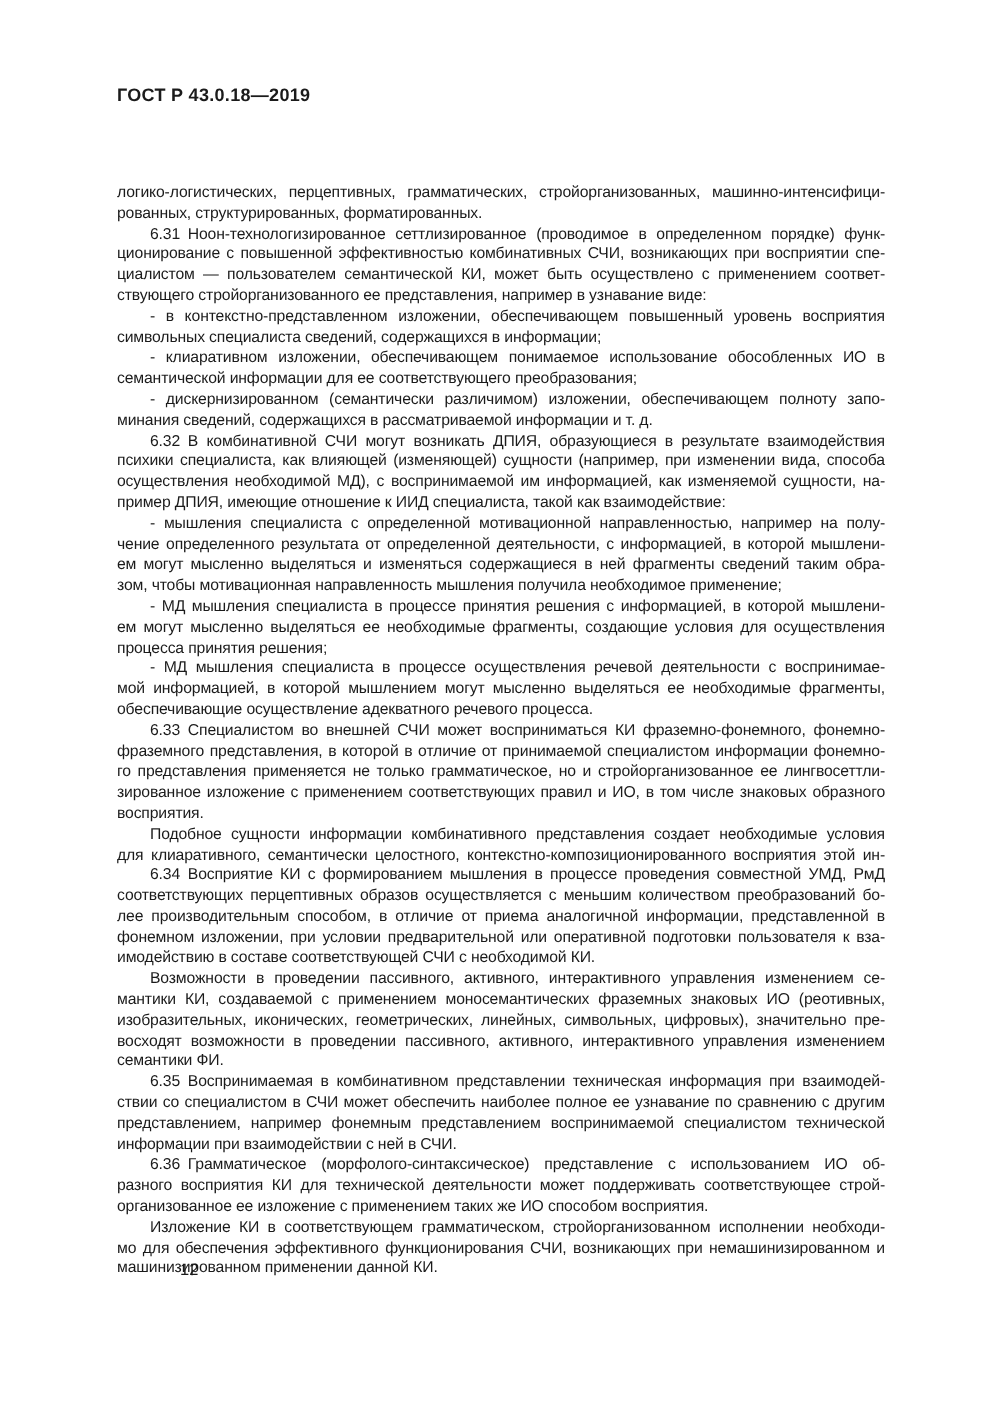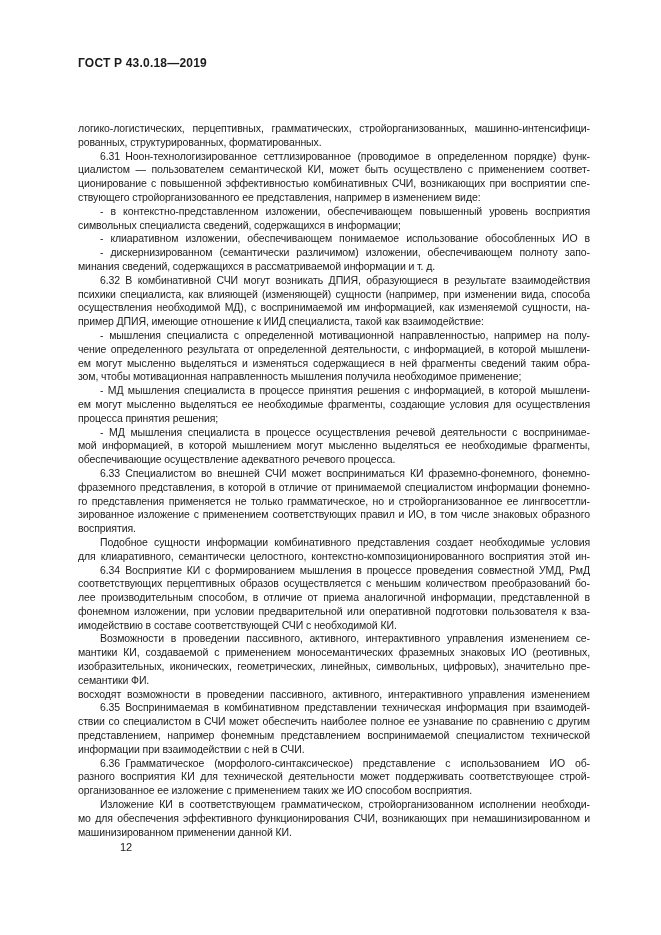--- a/index.html
+++ b/index.html
@@ -54,30 +54,31 @@
 <div class="page">
   <div class="doc-header">ГОСТ Р 43.0.18—2019</div>
 
   <div class="doc-body">
       <div class="para">
         <div class="line">логико-логистических, перцептивных, грамматических, стройорганизованных, машинно-интенсифици-</div>
         <div class="line last">рованных, структурированных, форматированных.</div>
       </div>
       <div class="para">
         <div class="line first">6.31 Ноон-технологизированное сеттлизированное (проводимое в определенном порядке) функ-</div>
+        <div class="line">ционирование с повышенной эффективностью комбинативных СЧИ, возникающих при восприятии спе-</div>
         <div class="line">циалистом — пользователем семантической КИ, может быть осуществлено с применением соответ-</div>
-        <div class="line">ционирование с повышенной эффективностью комбинативных СЧИ, возникающих при восприятии спе-</div>
-        <div class="line last">ствующего стройорганизованного ее представления, например в изменением виде:</div>
+        <div class="line last">ствующего стройорганизованного ее представления, например в узнавание виде:</div>
       </div>
       <div class="para">
         <div class="line first">- в контекстно-представленном изложении, обеспечивающем повышенный уровень восприятия</div>
         <div class="line last">символьных специалиста сведений, содержащихся в информации;</div>
       </div>
       <div class="para">
         <div class="line first">- клиаративном изложении, обеспечивающем понимаемое использование обособленных ИО в</div>
+        <div class="line last">семантической информации для ее соответствующего преобразования;</div>
       </div>
       <div class="para">
         <div class="line first">- дискернизированном (семантически различимом) изложении, обеспечивающем полноту запо-</div>
         <div class="line last">минания сведений, содержащихся в рассматриваемой информации и т. д.</div>
       </div>
       <div class="para">
         <div class="line first">6.32 В комбинативной СЧИ могут возникать ДПИЯ, образующиеся в результате взаимодействия</div>
         <div class="line">психики специалиста, как влияющей (изменяющей) сущности (например, при изменении вида, способа</div>
         <div class="line">осуществления необходимой МД), с воспринимаемой им информацией, как изменяемой сущности, на-</div>
         <div class="line last">пример ДПИЯ, имеющие отношение к ИИД специалиста, такой как взаимодействие:</div>
@@ -113,22 +114,22 @@
         <div class="line first">6.34 Восприятие КИ с формированием мышления в процессе проведения совместной УМД, РмД</div>
         <div class="line">соответствующих перцептивных образов осуществляется с меньшим количеством преобразований бо-</div>
         <div class="line">лее производительным способом, в отличие от приема аналогичной информации, представленной в</div>
         <div class="line">фонемном изложении, при условии предварительной или оперативной подготовки пользователя к вза-</div>
         <div class="line last">имодействию в составе соответствующей СЧИ с необходимой КИ.</div>
       </div>
       <div class="para">
         <div class="line first">Возможности в проведении пассивного, активного, интерактивного управления изменением се-</div>
         <div class="line">мантики КИ, создаваемой с применением моносемантических фраземных знаковых ИО (реотивных,</div>
         <div class="line">изобразительных, иконических, геометрических, линейных, символьных, цифровых), значительно пре-</div>
+        <div class="line">восходят возможности в проведении пассивного, активного, интерактивного управления изменением</div>
         <div class="line last">семантики ФИ.</div>
-        <div class="line">восходят возможности в проведении пассивного, активного, интерактивного управления изменением</div>
       </div>
       <div class="para">
         <div class="line first">6.35 Воспринимаемая в комбинативном представлении техническая информация при взаимодей-</div>
         <div class="line">ствии со специалистом в СЧИ может обеспечить наиболее полное ее узнавание по сравнению с другим</div>
         <div class="line">представлением, например фонемным представлением воспринимаемой специалистом технической</div>
         <div class="line last">информации при взаимодействии с ней в СЧИ.</div>
       </div>
       <div class="para">
         <div class="line first">6.36 Грамматическое (морфолого-синтаксическое) представление с использованием ИО об-</div>
         <div class="line">разного восприятия КИ для технической деятельности может поддерживать соответствующее строй-</div>

